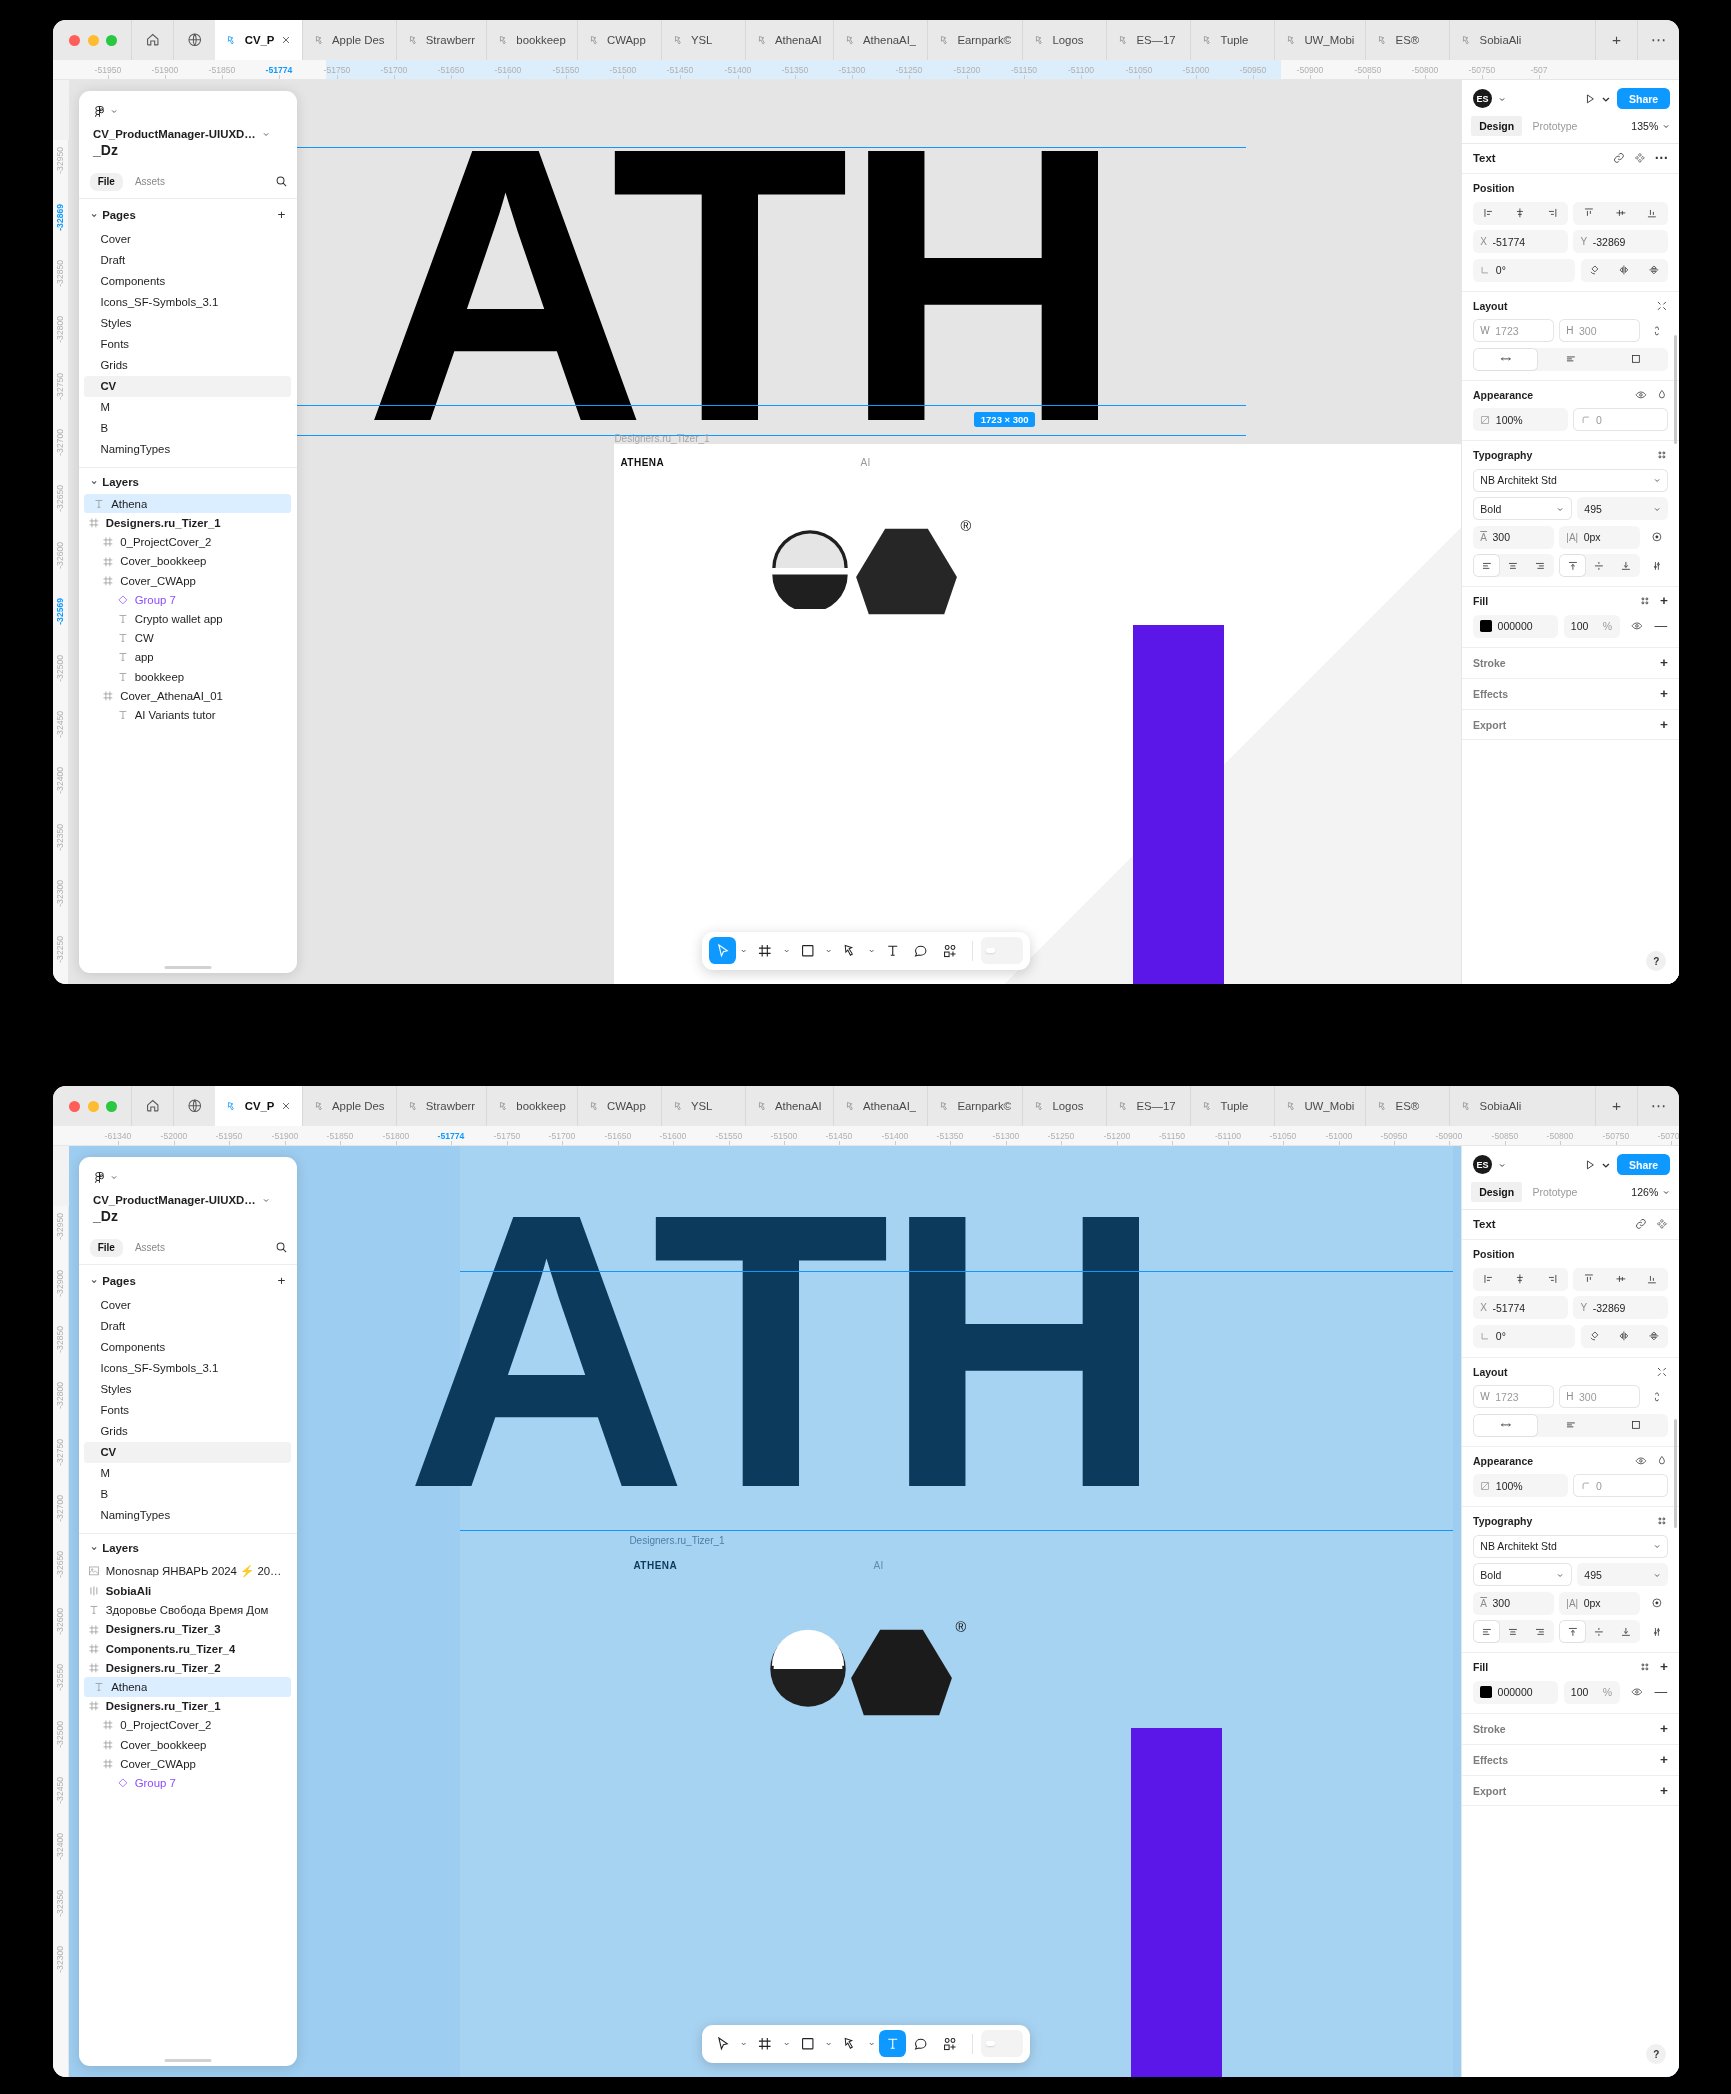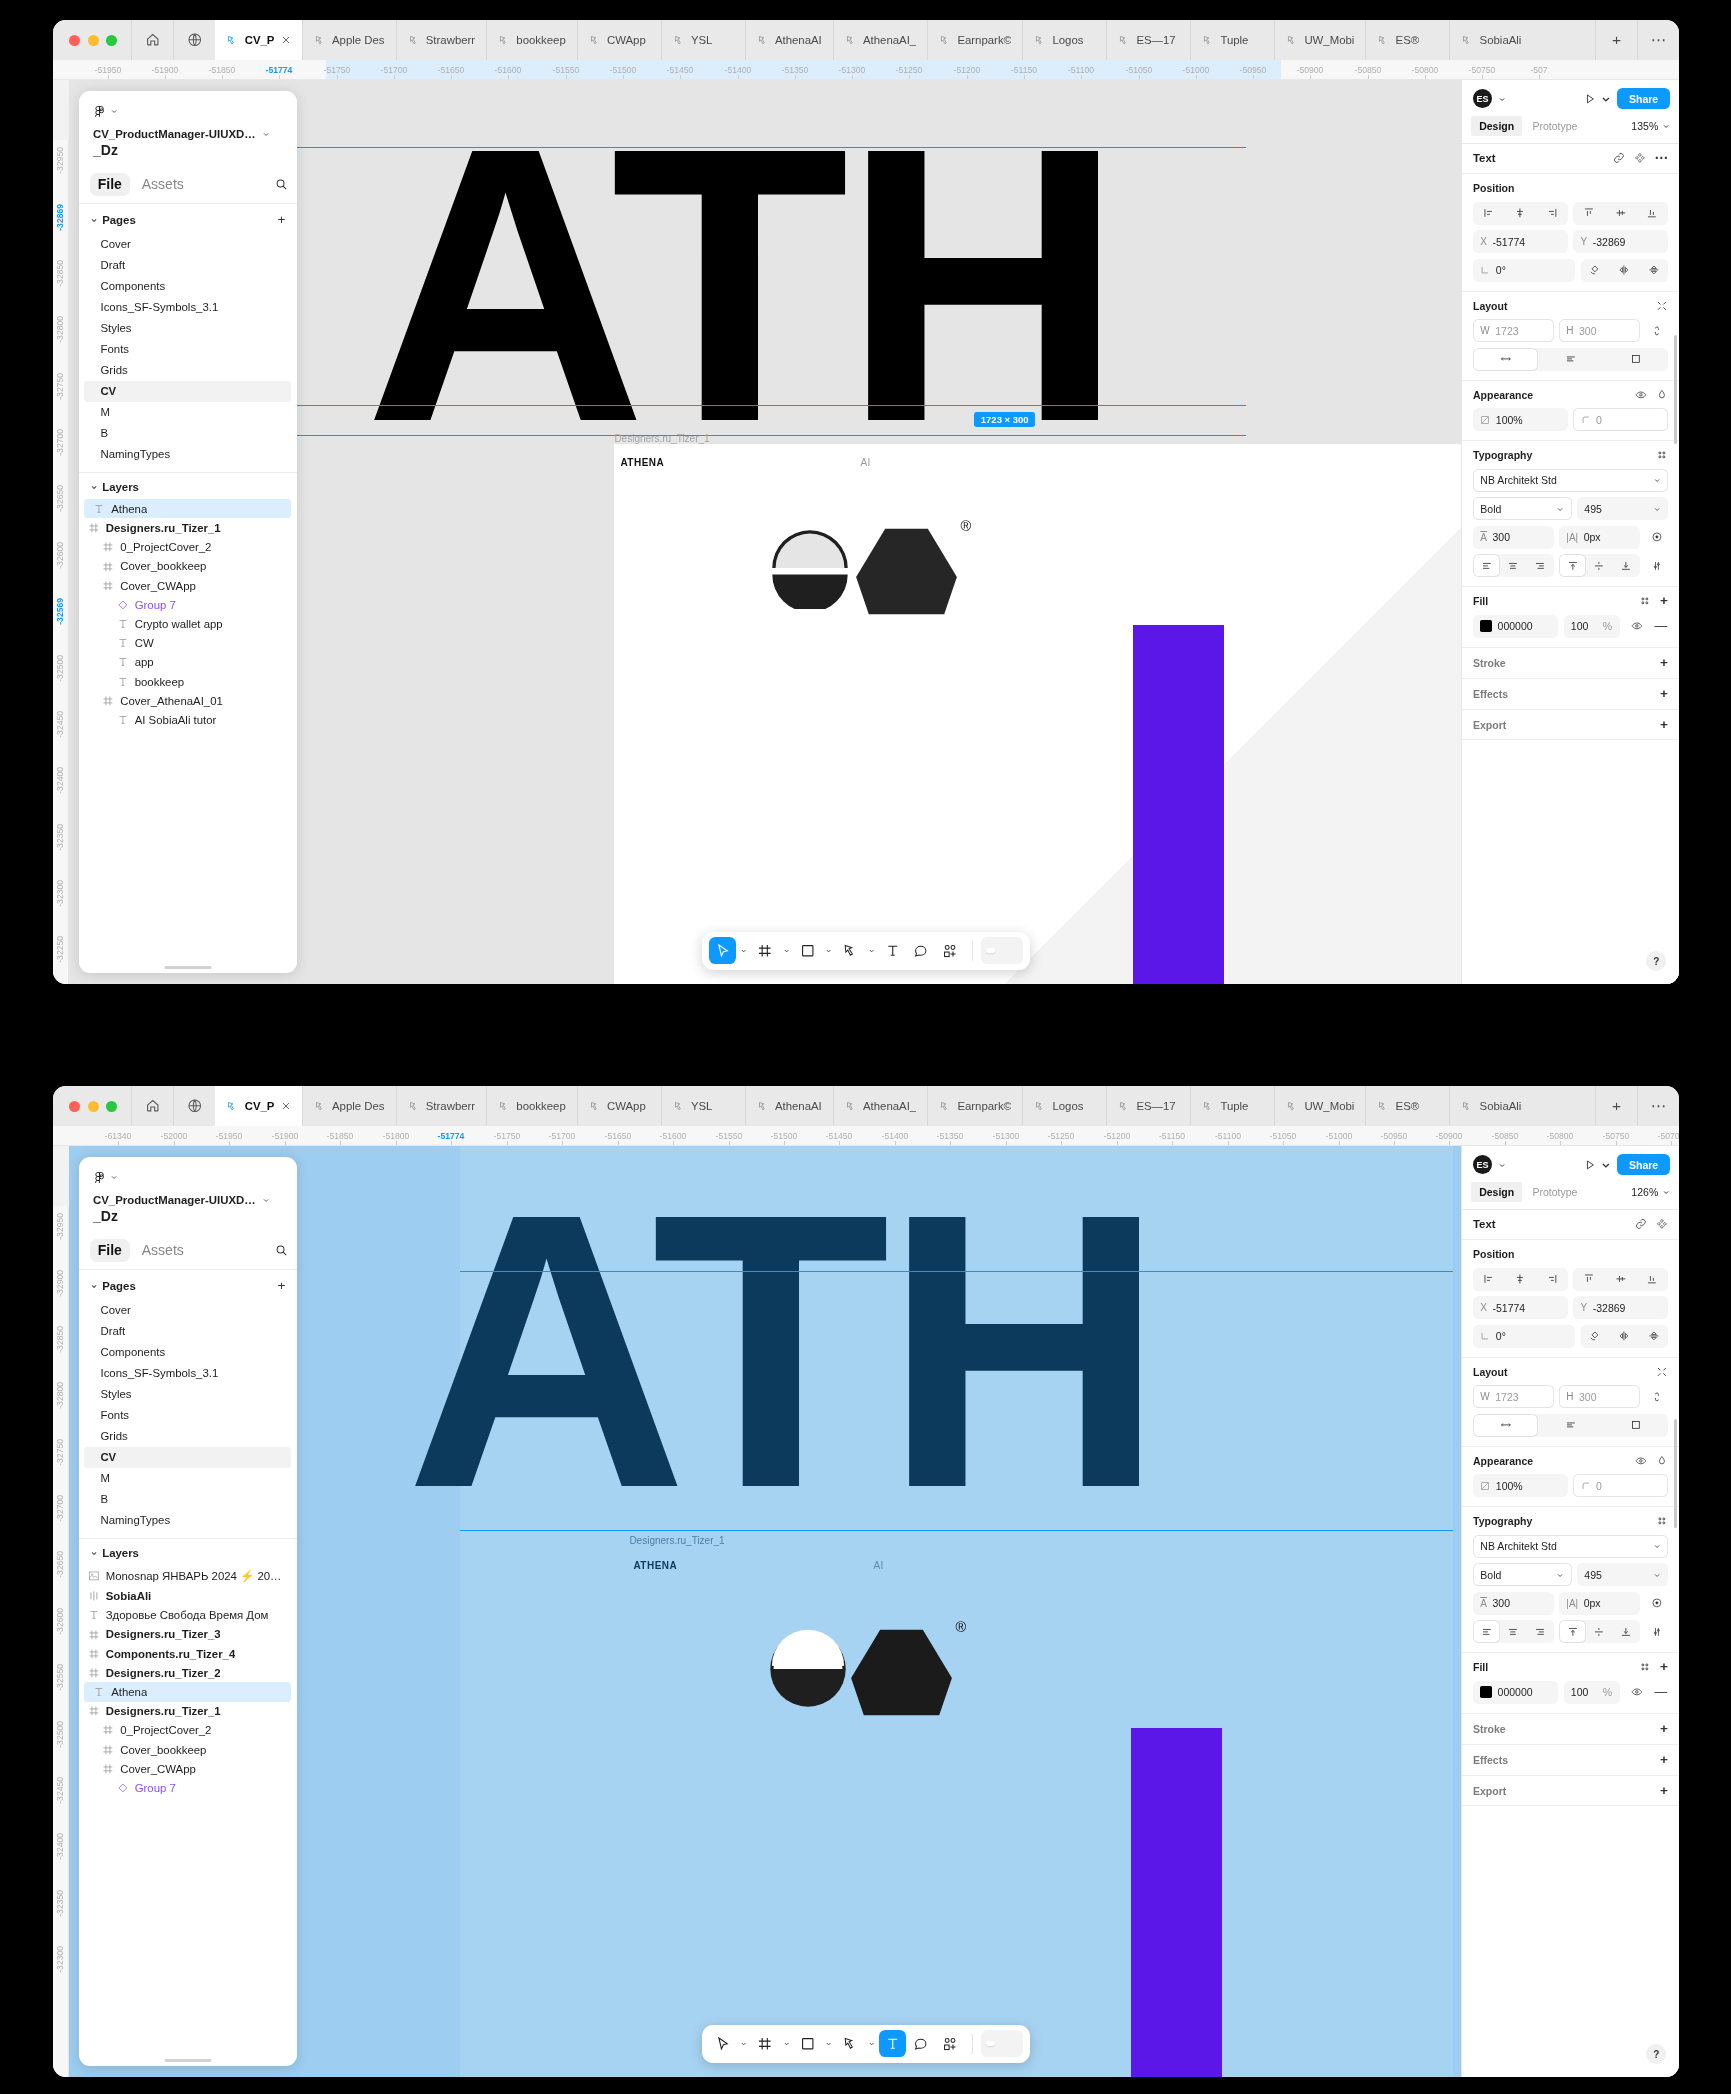--- a/index.html
+++ b/index.html
@@ -133,21 +133,21 @@
   .lp-logo svg { width: 13.6px; height: 13.6px; }
   .chev { width: 8.2px; height: 8.2px; color: #555; }
   .lp-title { font-size: 11.4px; font-weight: bold; display: flex; align-items: center; gap: 4.5px; }
   .lp-title .t { overflow: hidden; white-space: nowrap; text-overflow: ellipsis; max-width: 164px; }
   .lp-sub { font-size: 14px; font-weight: bold; margin-top: 1.8px; }
   .lp-tabs {
     display: flex; align-items: center; gap: 3.6px;
     padding: 5.5px 9px 7.3px 11px;
     border-bottom: 0.9px solid #ededed;
   }
-  .lp-tab { padding: 3.6px 8.2px; border-radius: 7px; font-size: 14px; color: #888; }
+  .lp-tab { padding: 3.6px 8.2px; border-radius: 7px; font-size: 10px; color: #888; }
   .lp-tab.on { background: #f0f0f0; color: #111; font-weight: bold; }
   .lp-search { margin-left: auto; color: #333; display: flex; }
   .lp-search svg { width: 12.7px; height: 12.7px; }
 
   .sect-head {
     display: flex; align-items: center; gap: 4.5px;
     padding: 8.2px 11px 6.4px 11px; font-weight: bold; font-size: 11.4px;
   }
   .sect-head .plus { margin-left: auto; font-size: 13.6px; color: #333; font-weight: normal; }
   .plist { padding-bottom: 3.6px; }
@@ -678,21 +678,21 @@
               </svg>
             </span>
             <span class="lname">Cover_AthenaAI_01</span>
           </div>
           <div class="lrow" style="padding-left: 38px;">
             <span class="licon">
               <svg viewBox="0 0 24 24" fill="none" stroke="currentColor" stroke-width="1.7">
                 <path d="M5 5h14M12 5v14M9 19h6"></path>
               </svg>
             </span>
-            <span class="lname">AI SobiaAli tutor</span>
+            <span class="lname">AI Variants tutor</span>
           </div>
         </div>
       <div class="lp-scroll"></div>
     </div>
 
     <div class="rightpanel">
       <div class="rp-top">
         <div class="avatar">ES</div>
         <svg class="chev" viewBox="0 0 12 12" fill="none" stroke="#333" stroke-width="1.4">
             <path d="M3 5l3 3 3-3"></path>

